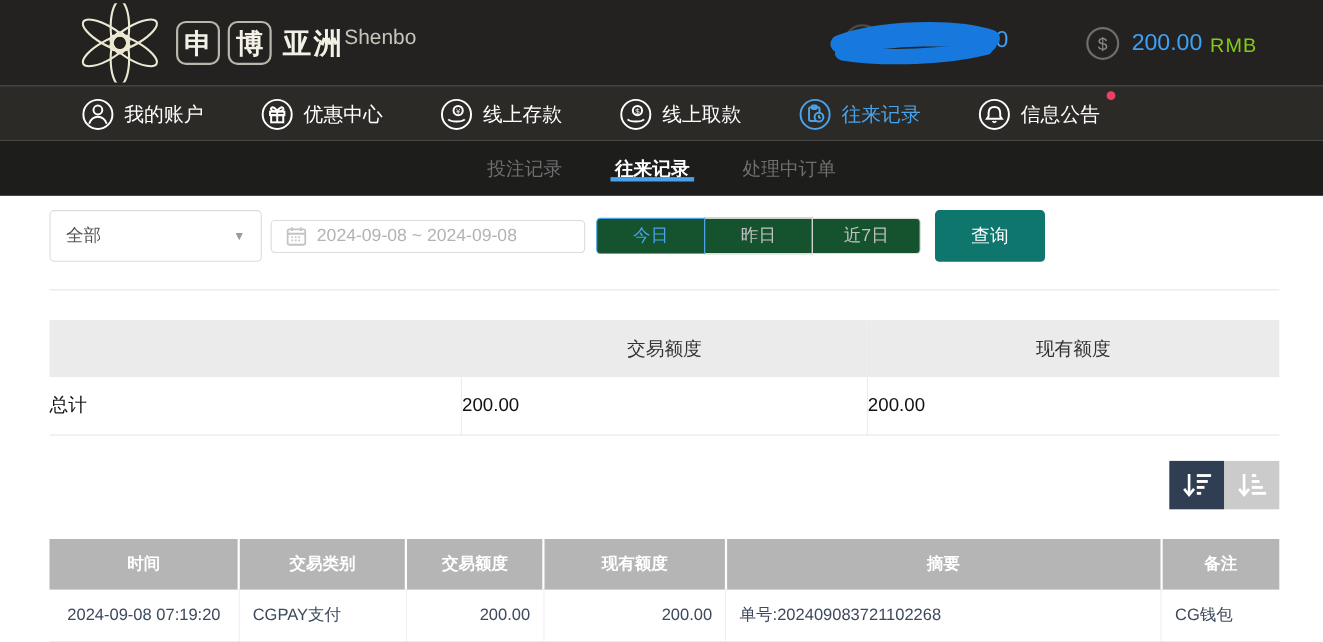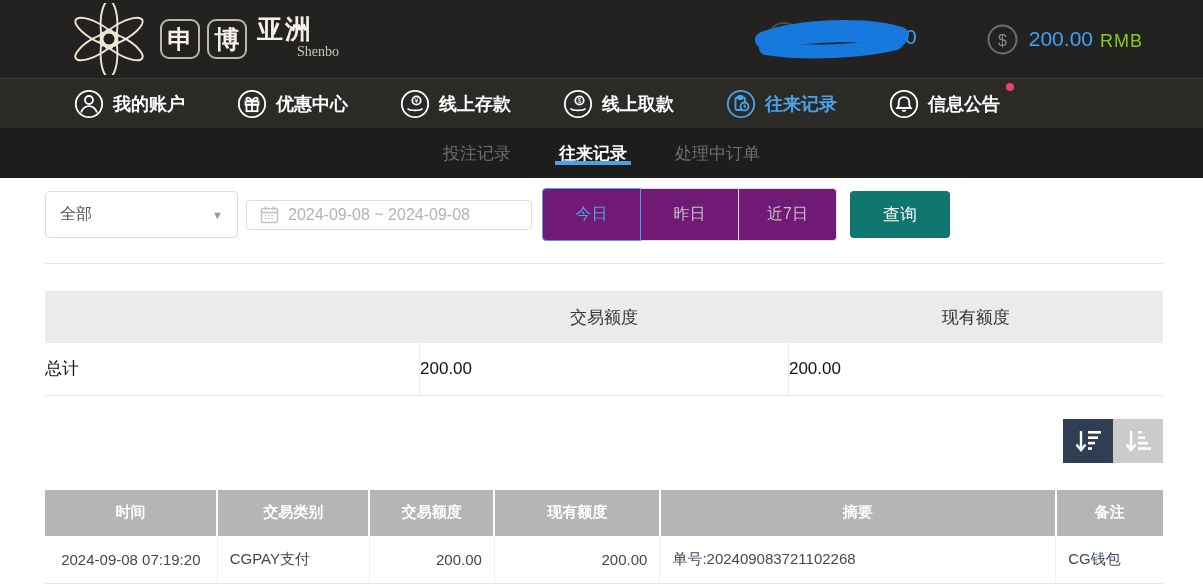--- a/index.html
+++ b/index.html
@@ -16,23 +16,23 @@
     align-items:center; justify-content:space-between;
     padding:0 60px 0 70px;
   }
   .logo { display:flex; align-items:center; cursor:pointer; }
   .flower { width:78px; height:72px; margin-right:12px; }
   .logo-box {
     width:40px; height:40px; border:2px solid #b9b7ac; border-radius:9px;
     display:flex; align-items:center; justify-content:center;
     color:#f3f1e6; font-size:25px; font-weight:700; margin-right:7px;
   }
-  .logo-right { display:flex; flex-direction:column; margin-left:3px;font-family:Liberation Serif, serif; }
+  .logo-right { display:flex; flex-direction:row; margin-left:3px; }
   .logo-region { color:#f3f1e6; font-size:26px; font-weight:700; letter-spacing:2px; line-height:26px; }
-  .logo-sub { color:#c8c6bb; font-size:14px; line-height:18px;margin-left:40px; }
+  .logo-sub { color:#c8c6bb; font-size:19px; line-height:18px; }
 
   .top-right { display:flex; align-items:center; gap:62px; }
   .user-masked { position:relative; width:172px; height:46px; cursor:pointer; }
   .avatar-ring {
     position:absolute; left:14px; top:6px; width:34px; height:34px;
     border:2px solid #4a4a48; border-radius:50%;
   }
   .masked-suffix {
     position:absolute; right:8px; top:9px; color:#3da1f5; font-size:21px; z-index:1;
   }
@@ -40,21 +40,21 @@
   .balance { display:flex; align-items:center; cursor:pointer; }
   .balance .amount { color:#3da1f5; font-size:21px; margin:0 7px 0 11px; }
   .balance .cur { color:#84cc16; font-size:18px; letter-spacing:1px; padding-top:4px; }
 
   
   .navbar {
     height:50px; background:#2b2a27; border-top:1px solid #3b3a37;
     display:flex; align-items:center; padding-left:74px; gap:52px;
   }
   .nav-item { display:flex; align-items:center; gap:9px; cursor:pointer; position:relative; }
-  .nav-item .nav-label { color:#fff; font-size:18px; font-weight:700; white-space:nowrap; }
+  .nav-item .nav-label { color:#fff; font-size:18px; font-weight:400; white-space:nowrap; }
   .nav-item.active .nav-label { color:#4aa3e8; }
   .nav-dot {
     position:absolute; top:-6px; right:-14px; width:8px; height:8px;
     border-radius:50%; background:#ee3f66;
   }
 
   
   .tabbar {
     height:50px; background:#1d1d1c; display:flex; align-items:center;
     justify-content:center; gap:44px;
@@ -81,21 +81,21 @@
   .select .sel-val { font-size:16px; color:#555; }
   .caret { color:#9a9a9a; font-size:11px; }
   .date-input {
     width:286px; height:30px; border:1px solid #dcdcdc; border-radius:4px;
     display:flex; align-items:center; gap:9px; padding:0 13px;
     margin-left:8px; cursor:pointer; background:#fff;
   }
   .date-input .date-val { font-size:16px; color:#b3b3b3; white-space:nowrap; }
   .quick-group { display:flex; margin-left:10px; }
   .qbtn {
-    width:99px; height:53px; background:#701a75; border:1px solid #dedede;
+    width:99px; height:33px; background:#14532d; border:1px solid #dedede;
     margin-left:-1px; font-size:16px; color:#c2c2c2; cursor:pointer;
     font-family:inherit;
   }
   .qbtn:first-child { border-radius:4px 0 0 4px; margin-left:0; }
   .qbtn:last-child { border-radius:0 4px 4px 0; }
   .qbtn.active { border:1px solid #4aa3e8; color:#4aa3e8; position:relative; z-index:1; }
   .search-btn {
     width:100px; height:47px; margin-left:13px; border:none; border-radius:4px;
     background:#0f766e; color:#fff; font-size:17px; cursor:pointer; font-family:inherit;
   }

